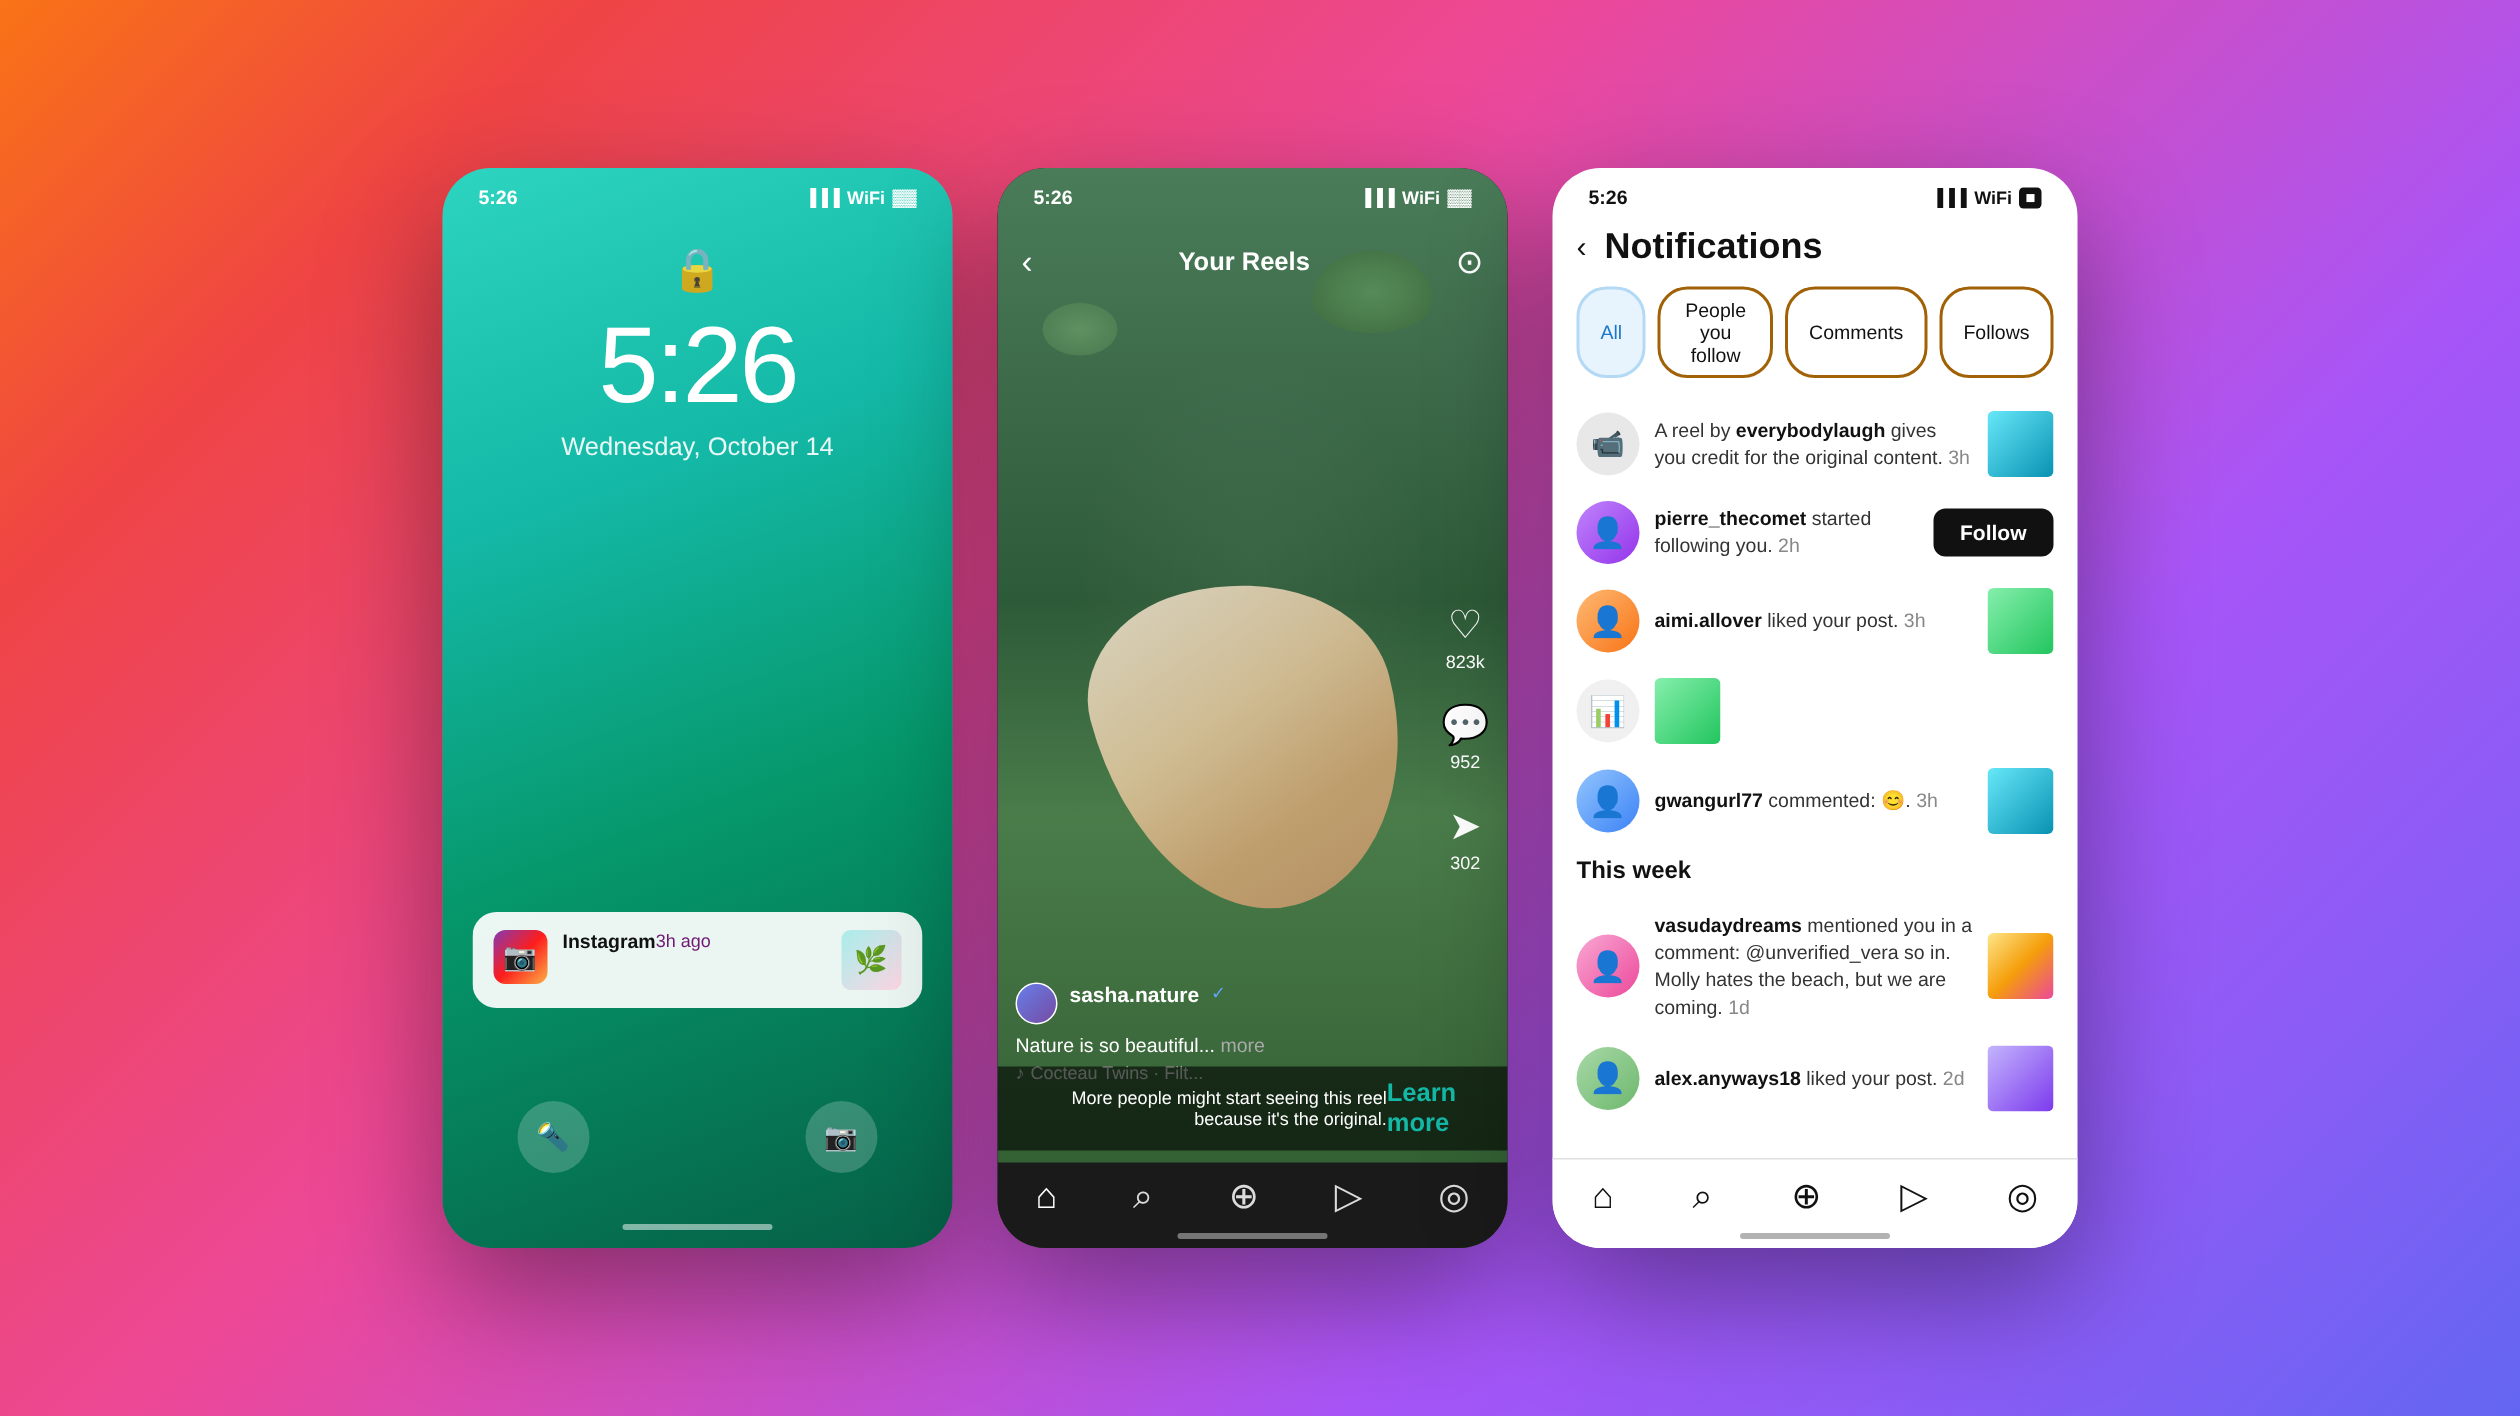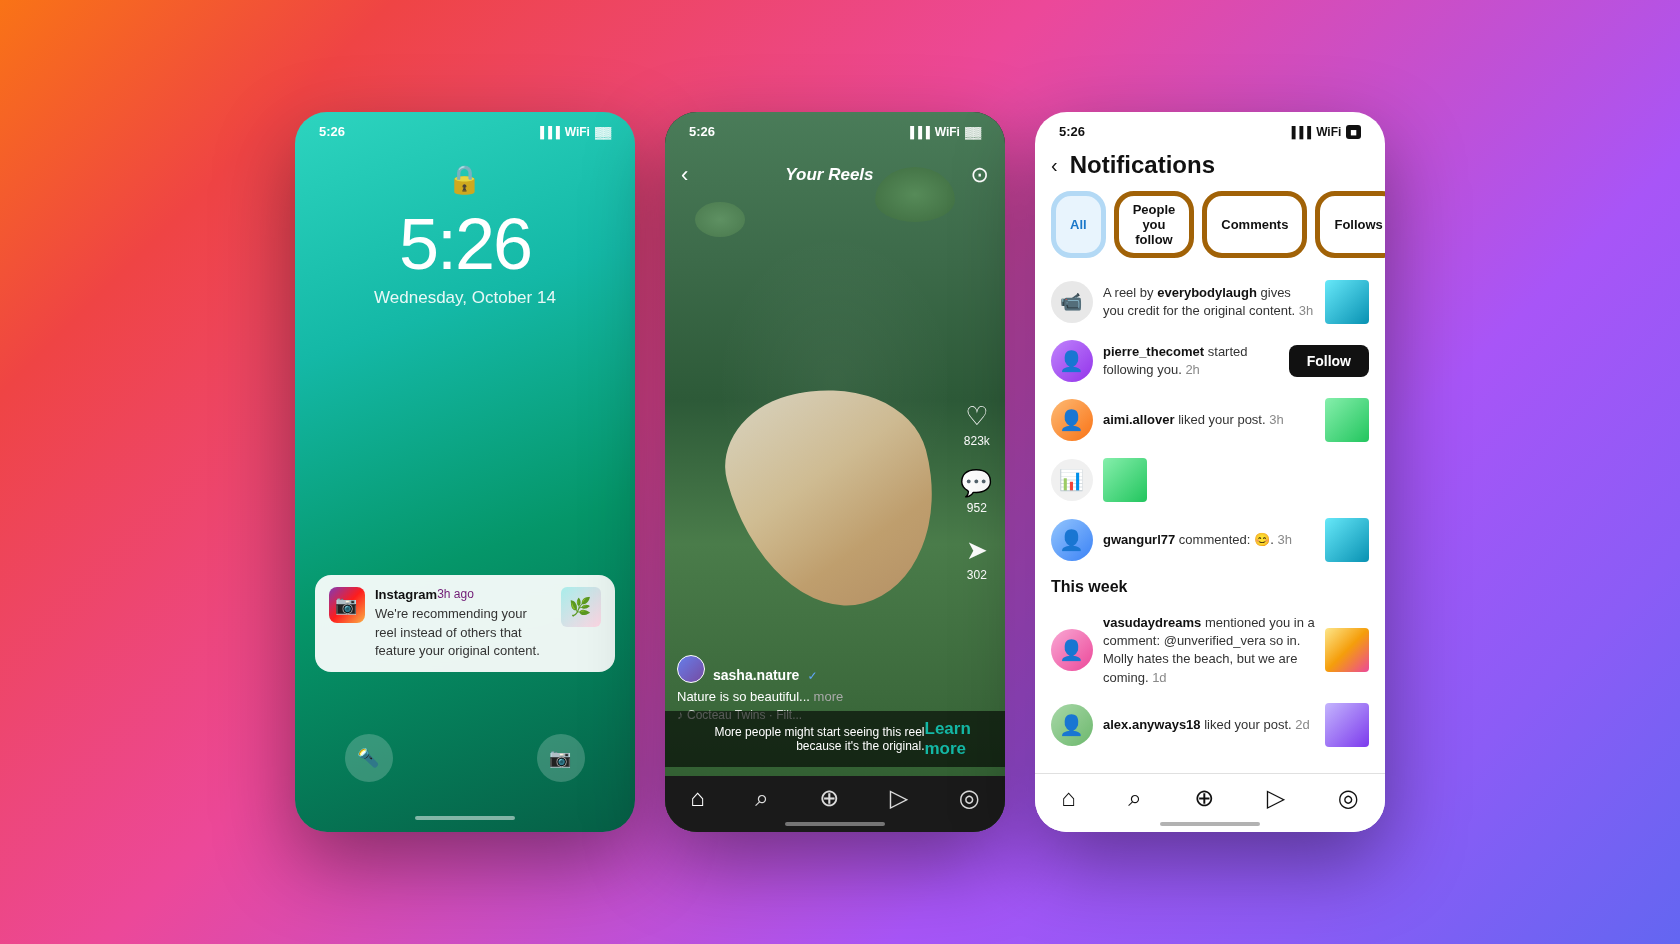--- a/index.html
+++ b/index.html
@@ -268,21 +268,20 @@
 
     .reels-back {
       font-size: 22px;
       color: white;
     }
 
     .reels-title {
       font-size: 17px;
       font-weight: 600;
       color: white;
-      font-style: italic;
     }
 
     .reels-camera {
       font-size: 22px;
       color: white;
     }
 
     
     .reels-actions {
       position: absolute;
@@ -316,21 +315,21 @@
       position: absolute;
       bottom: 110px;
       left: 0;
       right: 60px;
       padding: 0 12px;
       color: white;
     }
 
     .reels-user {
       display: flex;
-      align-items: flex-end;
+      align-items: flex-start;
       gap: 8px;
       margin-bottom: 6px;
     }
 
     .user-avatar-small {
       width: 28px;
       height: 28px;
       border-radius: 50%;
       background: linear-gradient(135deg, #667eea, #764ba2);
       border: 1.5px solid white;
@@ -451,22 +450,22 @@
     .filter-tabs {
       display: flex;
       gap: 8px;
       padding: 0 16px 14px;
     }
 
     .filter-tab {
       padding: 6px 14px;
       border-radius: 20px;
       font-size: 13px;
-      font-weight: 700;
-      border: 5px solid #a16207;
+      font-weight: 400;
+      border: 2px solid #a16207;
       background: white;
       color: #111;
       cursor: pointer;
     }
 
     .filter-tab.active {
       background: #e8f4fd;
       border-color: #b3d9f5;
       color: #1a77c9;
     }
@@ -653,21 +652,20 @@
     <div class="lock-date">Wednesday, October 14</div>
   </div>
 
   <div class="notification-card">
     <div class="notif-app-icon">📷</div>
     <div class="notif-content">
       <div class="notif-header">
         <span class="notif-app-name">Instagram</span>
         <span class="notif-time">3h ago</span>
       </div>
-      <div class="notif-text">We're recommending your reel instead of others that feature your original content.</div>
     </div>
     <div class="notif-thumb">🌿</div>
   </div>
 
   <div class="lock-bottom">
     <div class="lock-bottom-icon">🔦</div>
     <div class="lock-bottom-icon">📷</div>
   </div>
 
   <div class="home-indicator"></div>

